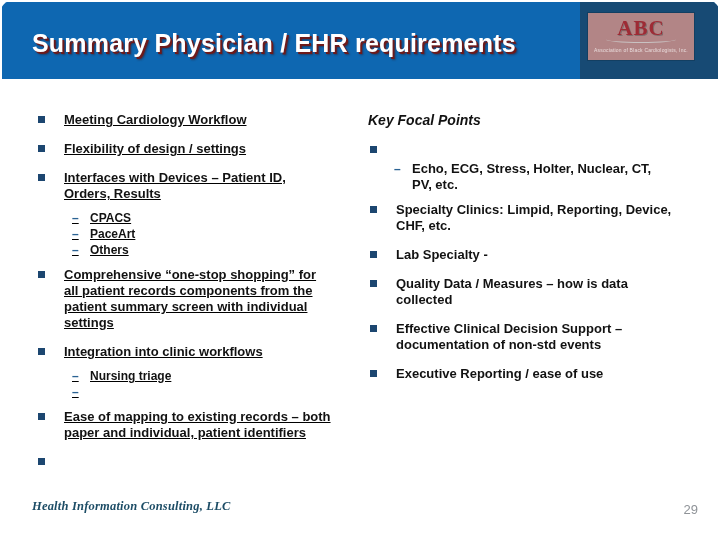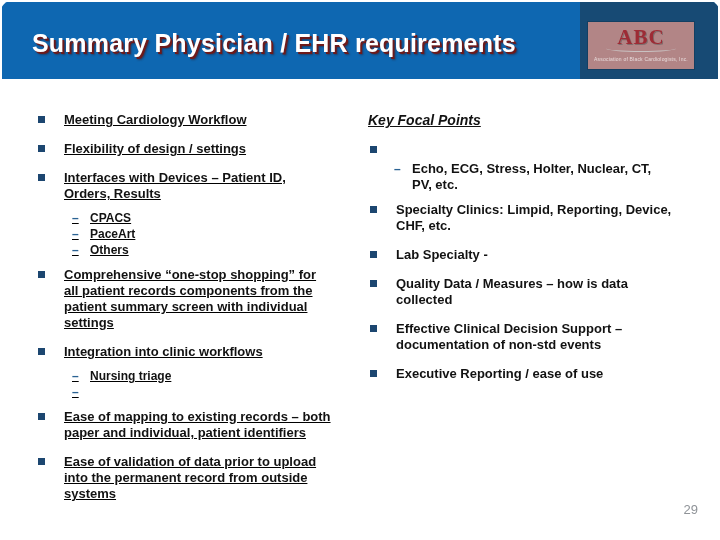--- a/index.html
+++ b/index.html
@@ -29,21 +29,21 @@
   .title{
     margin-left:30px;margin-top:6px;
     font-size:25px;font-weight:bold;color:#ffffff;letter-spacing:0.2px;
     text-shadow:2px 2px 0 var(--title-shadow), 3px 3px 2px rgba(60,10,10,0.45);
     font-family:"Liberation Sans", sans-serif;
   }
   .header-right{
     flex:0 0 138px;background:var(--header-navy);position:relative;
   }
   .logo{
-    position:absolute;left:8px;top:20px;width:106px;height:47px;
+    position:absolute;left:8px;top:11px;width:106px;height:47px;
     background:var(--logo-bg);text-align:center;overflow:hidden;
     box-shadow:0 0 0 1px rgba(0,0,0,0.15);
   }
   .logo-abc{
     font-family:"Liberation Serif", serif;font-weight:bold;
     font-size:21px;line-height:24px;color:var(--logo-red);
     letter-spacing:1px;margin-top:3px;
     text-shadow:1px 1px 0 rgba(90,90,90,0.55);
   }
   .logo-swoosh{
@@ -53,21 +53,21 @@
   .logo-caption{
     font-size:5px;line-height:7px;color:#e9dcdc;margin-top:4px;
     letter-spacing:0.2px;white-space:nowrap;
   }
   
   .col{position:absolute;top:112px;}
   .col-left{left:36px;width:338px;text-decoration:underline;}
   .col-right{left:368px;width:348px;}
   .kfp{
     font-size:14px;font-weight:bold;font-style:italic;color:var(--text);
-    text-decoration:underline;margin-bottom:14px;line-height:16px;
+    margin-bottom:14px;line-height:16px;
   }
   .bi{display:flex;margin-bottom:13px;}
   .sq{
     flex:0 0 7px;width:7px;height:7px;background:var(--bullet);
     margin:4px 19px 0 2px;
   }
   .bt{
     font-size:13px;font-weight:bold;color:var(--text);
     line-height:16px;white-space:pre-line;
   }
@@ -170,23 +170,20 @@
     </div>
 
     <div class="bi">
       <span class="sq"></span>
       <span class="bt">Ease of mapping to existing records – both
 paper and individual, patient identifiers</span>
     </div>
 
     <div class="bi">
       <span class="sq"></span>
-      <span class="bt">Ease of validation of data prior to upload
-into the permanent record from outside
-systems</span>
     </div>
 
   </div>
 
   <div class="col col-right">
 
     <div class="kfp">Key Focal Points</div>
 
     <div class="bi">
       <span class="sq"></span>
@@ -223,15 +220,16 @@
 documentation of non-std events</span>
     </div>
 
     <div class="bi">
       <span class="sq"></span>
       <span class="bt">Executive Reporting / ease of use</span>
     </div>
 
   </div>
 
+  <div class="footer-credit">Health Information Consulting, LLC</div>
   <div class="page-number">29</div>
 
 </div>
 
 </body></html>

